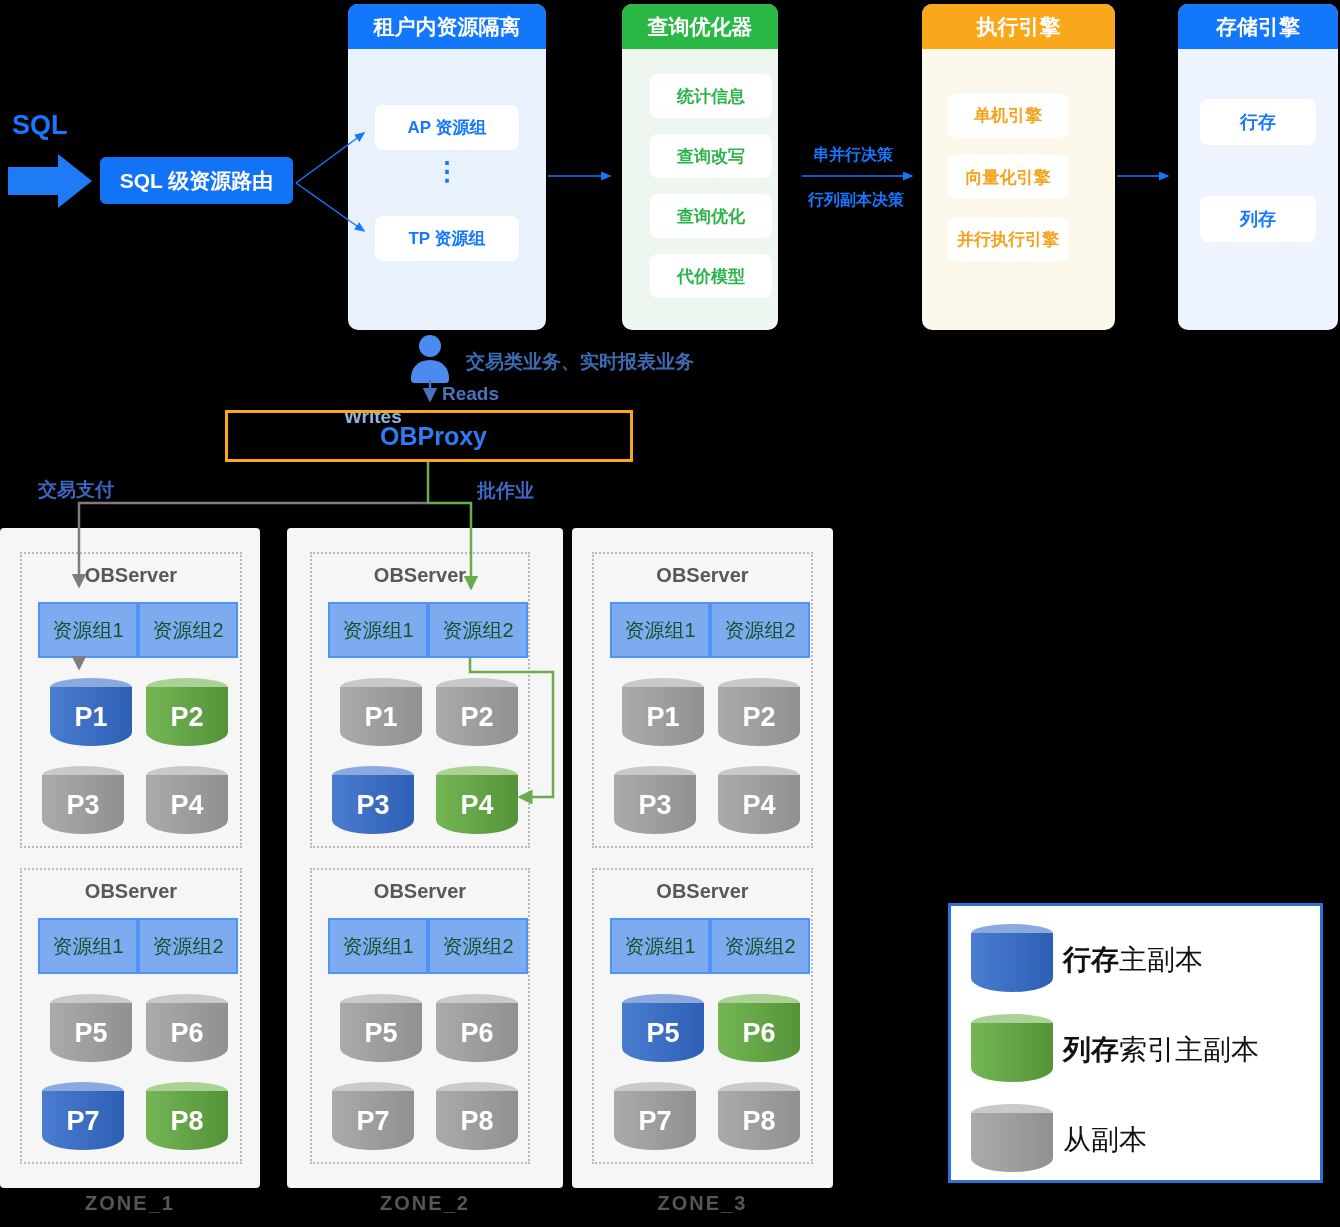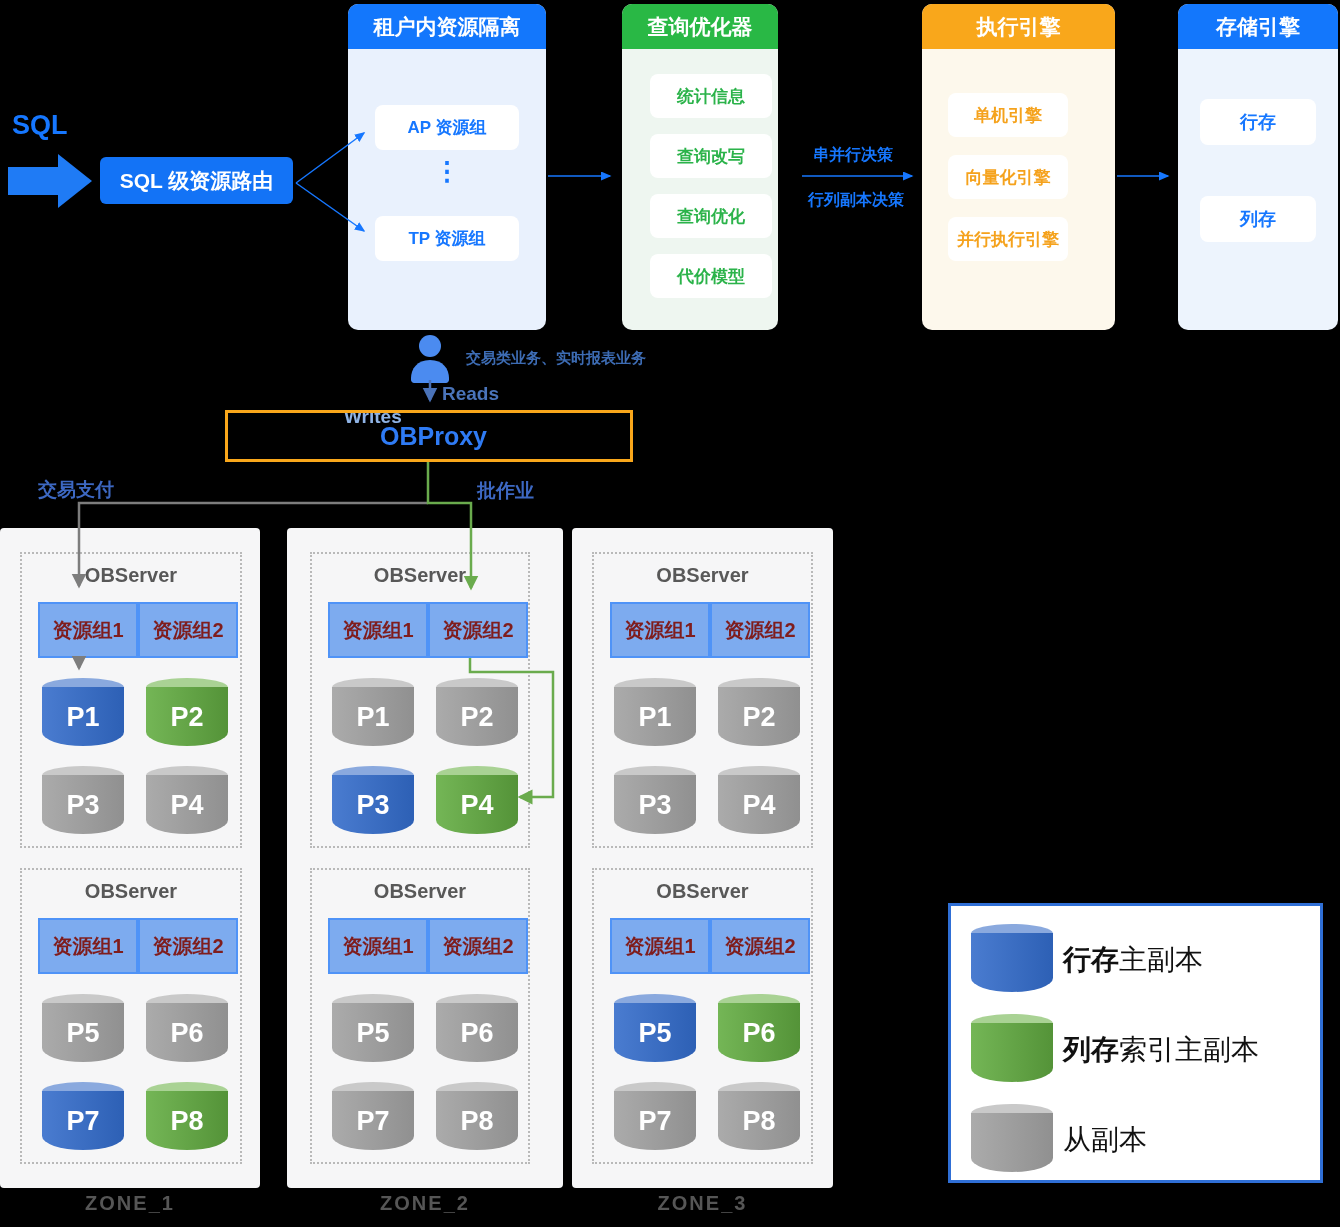--- a/index.html
+++ b/index.html
@@ -36,21 +36,21 @@
   .router { position:absolute; left:100px; top:157px; width:193px; height:47px; background:#1373f6;
             border-radius:6px; display:flex; align-items:center; justify-content:center;
             color:#fff; font-weight:bold; font-size:21px; }
 
   .decision { position:absolute; color:#1677ff; font-weight:bold; font-size:16px; }
   .decision.top { left:813px; top:145px; }
   .decision.bottom { left:808px; top:190px; }
 
   
   .person { position:absolute; left:408px; top:335px; }
-  .caption { position:absolute; left:466px; top:349px; color:#3d6cb4; font-size:15px; font-weight:bold; }
+  .caption { position:absolute; left:466px; top:349px; color:#3d6cb4; font-size:19px; font-weight:bold; }
   .writes { position:absolute; left:344px; top:383px; color:#8fb3e5; font-size:19px; font-weight:bold;margin-top:23px; }
   .reads  { position:absolute; left:442px; top:383px; color:#4a74ba; font-size:19px; font-weight:bold; }
   .proxy  { position:absolute; left:225px; top:410px; width:408px; height:52px; border:3px solid #f9a71b;
             display:flex; align-items:center; justify-content:center; color:#2f7bf4; font-size:25px; font-weight:bold;padding-left:9px; }
   .branch-label { position:absolute; color:#3d68c2; font-size:19px; font-weight:bold; }
   .branch-left  { left:38px;  top:477px; }
   .branch-right { left:477px; top:478px; }
 
   
   .zone { position:absolute; top:528px; height:660px; background:#f6f6f7; border-radius:4px; }
@@ -65,26 +65,26 @@
 
   .server { position:absolute; width:222px; height:296px; border:2px dotted #b9b9b9; }
   .zone-1 .server { left:20px; }
   .zone-2 .server { left:23px; width:220px; }
   .zone-3 .server { left:20px; width:221px; }
   .server.s-top { top:24px; }
   .server.s-bottom { top:340px; }
   .srv-title { position:absolute; top:10px; left:0; width:100%; text-align:center;
                color:#585858; font-size:20px; font-weight:bold; }
   .rg { position:absolute; top:48px; width:100px; height:56px; background:#7dabef; border:2px solid #4f93f7;
-        display:flex; align-items:center; justify-content:center; color:#7f1d1d; font-size:20px; font-weight:700; }
+        display:flex; align-items:center; justify-content:center; color:#14532d; font-size:20px; font-weight:400; }
   .rg.g1 { left:16px; } .rg.g2 { left:116px; }
 
   
   .cyl { position:absolute; width:82px; height:68px; }
-  .cyl.c1 { left:20px; top:124px;padding-left:9px; } .cyl.c2 { left:124px; top:124px; }
+  .cyl.c1 { left:28px; top:124px;padding-left:9px; } .cyl.c2 { left:124px; top:124px; }
   .cyl.c3 { left:20px; top:212px; } .cyl.c4 { left:124px; top:212px; }
   .cyl .cbody { position:absolute; left:0; right:0; top:9px; bottom:0;
                 border-radius:0 0 50% 50% / 0 0 14px 14px; }
   .cyl .ctop  { position:absolute; left:0; right:0; top:0; height:19px; border-radius:50%; }
   .cyl .clabel { position:absolute; left:0; right:0; top:24px; text-align:center;
                  color:#fff; font-weight:bold; font-size:27px; }
   .cyl-blue  .cbody { background:linear-gradient(90deg,#4a7cd0,#2d60b5); }
   .cyl-blue  .ctop  { background:#8aa9de; }
   .cyl-green .cbody { background:linear-gradient(90deg,#74b656,#549338); }
   .cyl-green .ctop  { background:#a9d294; }

